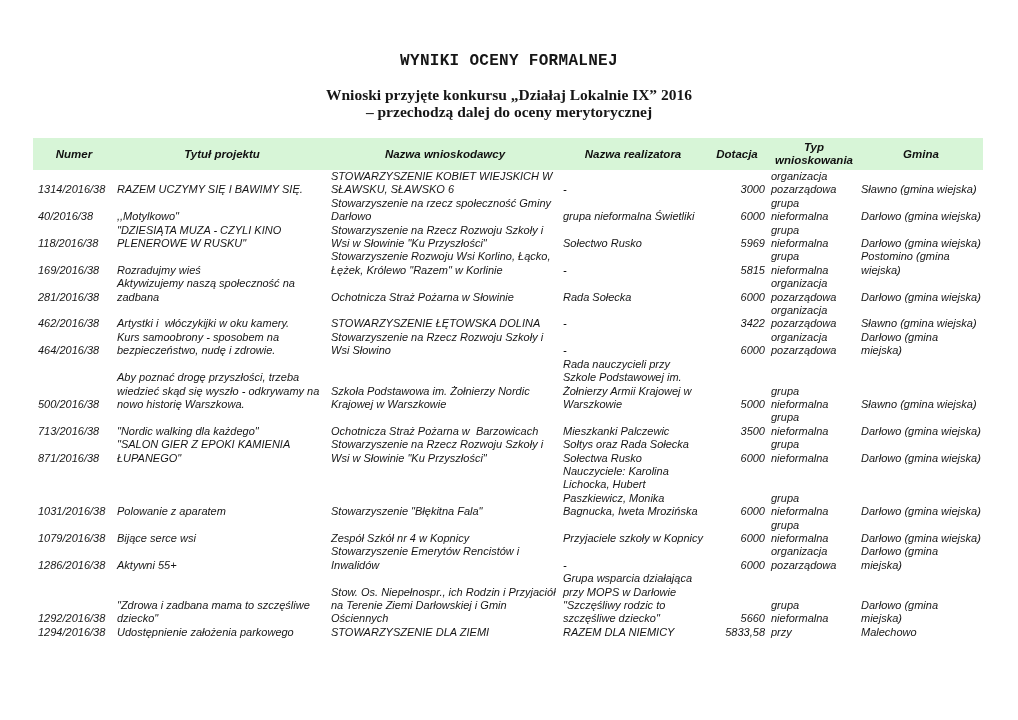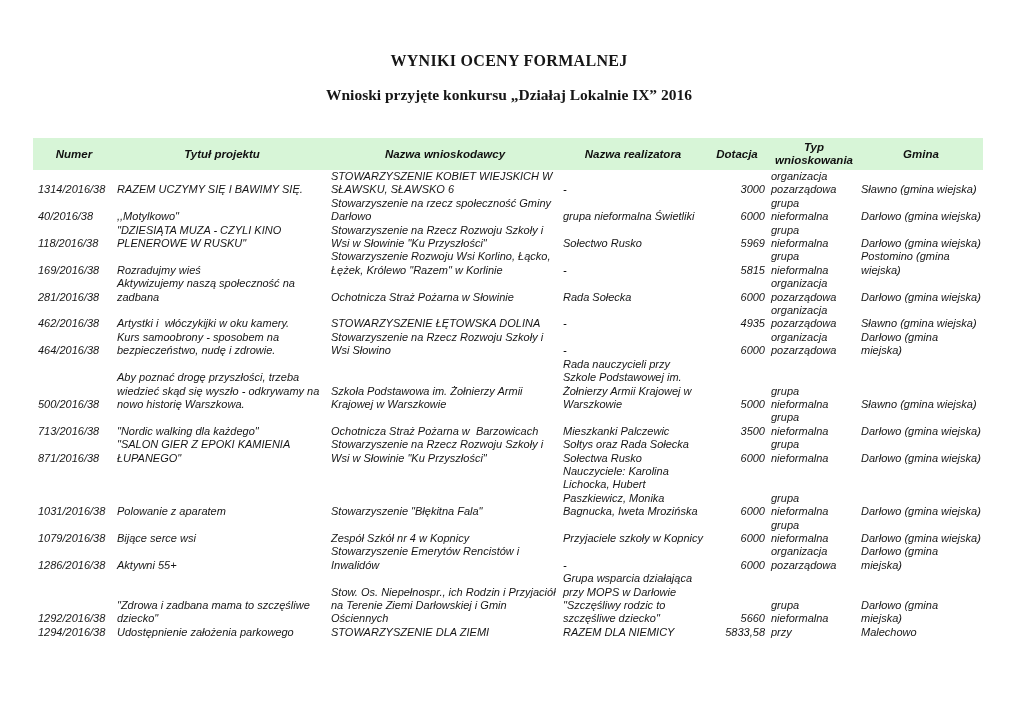--- a/index.html
+++ b/index.html
@@ -14,21 +14,21 @@
   .page {
     position: relative;
     width: 1018px; height: 720px;
     background: #ffffff;
   }
   .doc-title {
     position: absolute;
     top: 52px; left: 0; width: 1018px;
     margin: 0;
     text-align: center;
-    font-family: Liberation Serif, serif;
+    font-family: Liberation Mono, monospace;
     font-size: 16px;
     font-weight: bold;
     letter-spacing: 0.3px;
   }
   .doc-subtitle {
     position: absolute;
     top: 86px; left: 0; width: 1018px;
     text-align: center;
     font-family: "Liberation Serif", serif;
     font-size: 15.5px;
@@ -67,20 +67,21 @@
 </style>
 </head>
 <body>
 
 <div class="page">
 
   <h1 class="doc-title">WYNIKI OCENY FORMALNEJ</h1>
 
   <div class="doc-subtitle">
     <div>Wnioski przyjęte konkursu „Działaj Lokalnie IX” 2016</div>
+    <div>– przechodzą dalej do oceny merytorycznej</div>
   </div>
 
   <table class="results-table">
     <colgroup>
       <col style="width:82px">
       <col style="width:214px">
       <col style="width:232px">
       <col style="width:144px">
       <col style="width:64px">
       <col style="width:90px">
@@ -141,37 +142,37 @@
     <td class="cell-realizator">Rada Sołecka</td>
     <td class="cell-dotacja">6000</td>
     <td class="cell-typ">organizacja pozarządowa</td>
     <td class="cell-gmina">Darłowo (gmina wiejska)</td>
   </tr>
         <tr>
     <td class="cell-numer">462/2016/38</td>
     <td class="cell-tytul">Artystki i  włóczykijki w oku kamery.</td>
     <td class="cell-wnioskodawca">STOWARZYSZENIE ŁĘTOWSKA DOLINA</td>
     <td class="cell-realizator">-</td>
-    <td class="cell-dotacja">4935</td>
+    <td class="cell-dotacja">3422</td>
     <td class="cell-typ">organizacja pozarządowa</td>
     <td class="cell-gmina">Sławno (gmina wiejska)</td>
   </tr>
         <tr>
     <td class="cell-numer">464/2016/38</td>
     <td class="cell-tytul">Kurs samoobrony - sposobem na bezpieczeństwo, nudę i zdrowie.</td>
     <td class="cell-wnioskodawca">Stowarzyszenie na Rzecz Rozwoju Szkoły i Wsi Słowino</td>
     <td class="cell-realizator">-</td>
     <td class="cell-dotacja">6000</td>
     <td class="cell-typ">organizacja pozarządowa</td>
     <td class="cell-gmina">Darłowo (gmina miejska)</td>
   </tr>
         <tr>
     <td class="cell-numer">500/2016/38</td>
     <td class="cell-tytul">Aby poznać drogę przyszłości, trzeba wiedzieć skąd się wyszło - odkrywamy na nowo historię Warszkowa.</td>
-    <td class="cell-wnioskodawca">Szkoła Podstawowa im. Żołnierzy Armii Krajowej w Warszkowie</td>
+    <td class="cell-wnioskodawca">Szkoła Podstawowa im. Żołnierzy Nordic Krajowej w Warszkowie</td>
     <td class="cell-realizator">Rada nauczycieli przy Szkole Podstawowej im. Żołnierzy Armii Krajowej w Warszkowie</td>
     <td class="cell-dotacja">5000</td>
     <td class="cell-typ">grupa nieformalna</td>
     <td class="cell-gmina">Sławno (gmina wiejska)</td>
   </tr>
         <tr>
     <td class="cell-numer">713/2016/38</td>
     <td class="cell-tytul">"Nordic walking dla każdego"</td>
     <td class="cell-wnioskodawca">Ochotnicza Straż Pożarna w  Barzowicach</td>
     <td class="cell-realizator">Mieszkanki Palczewic</td>

